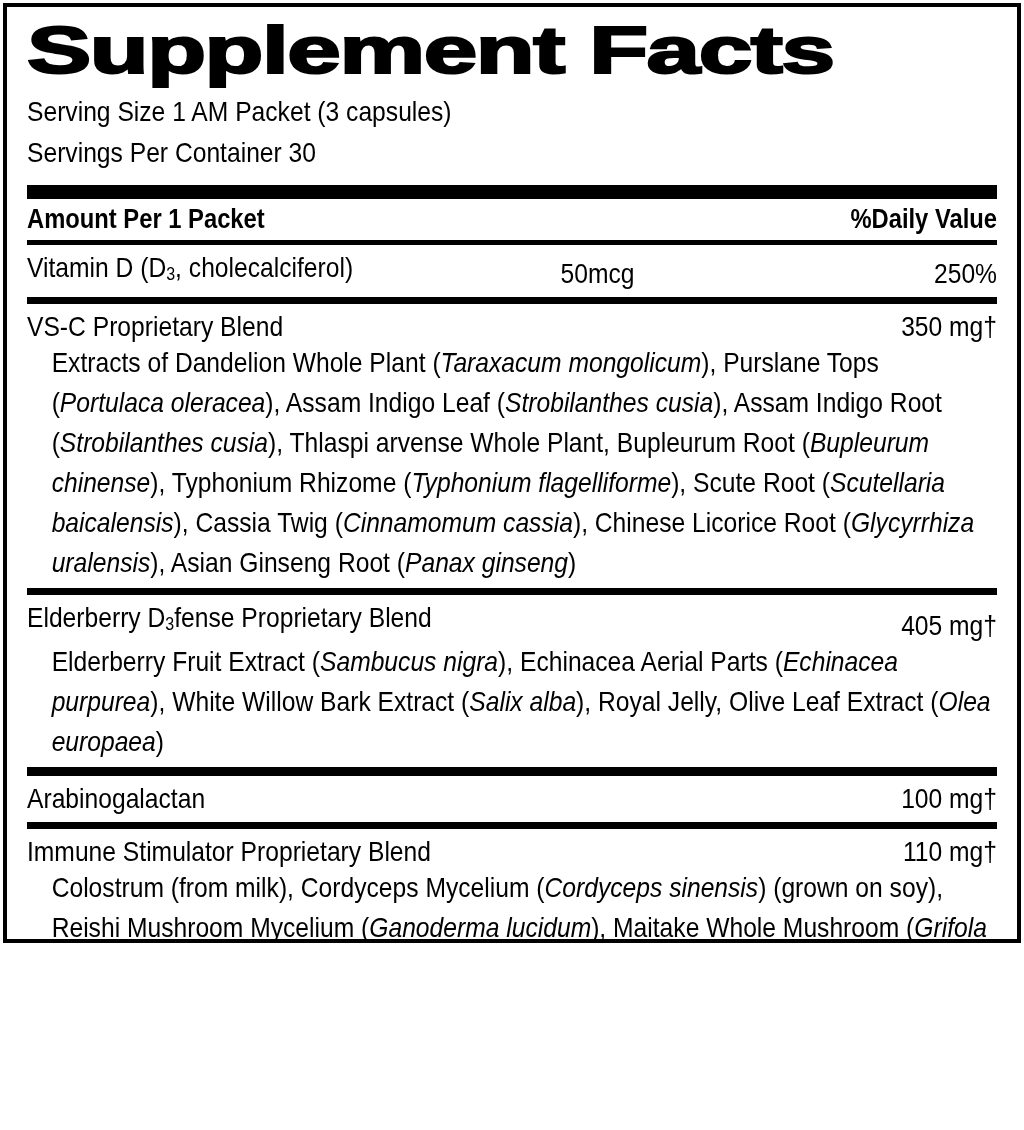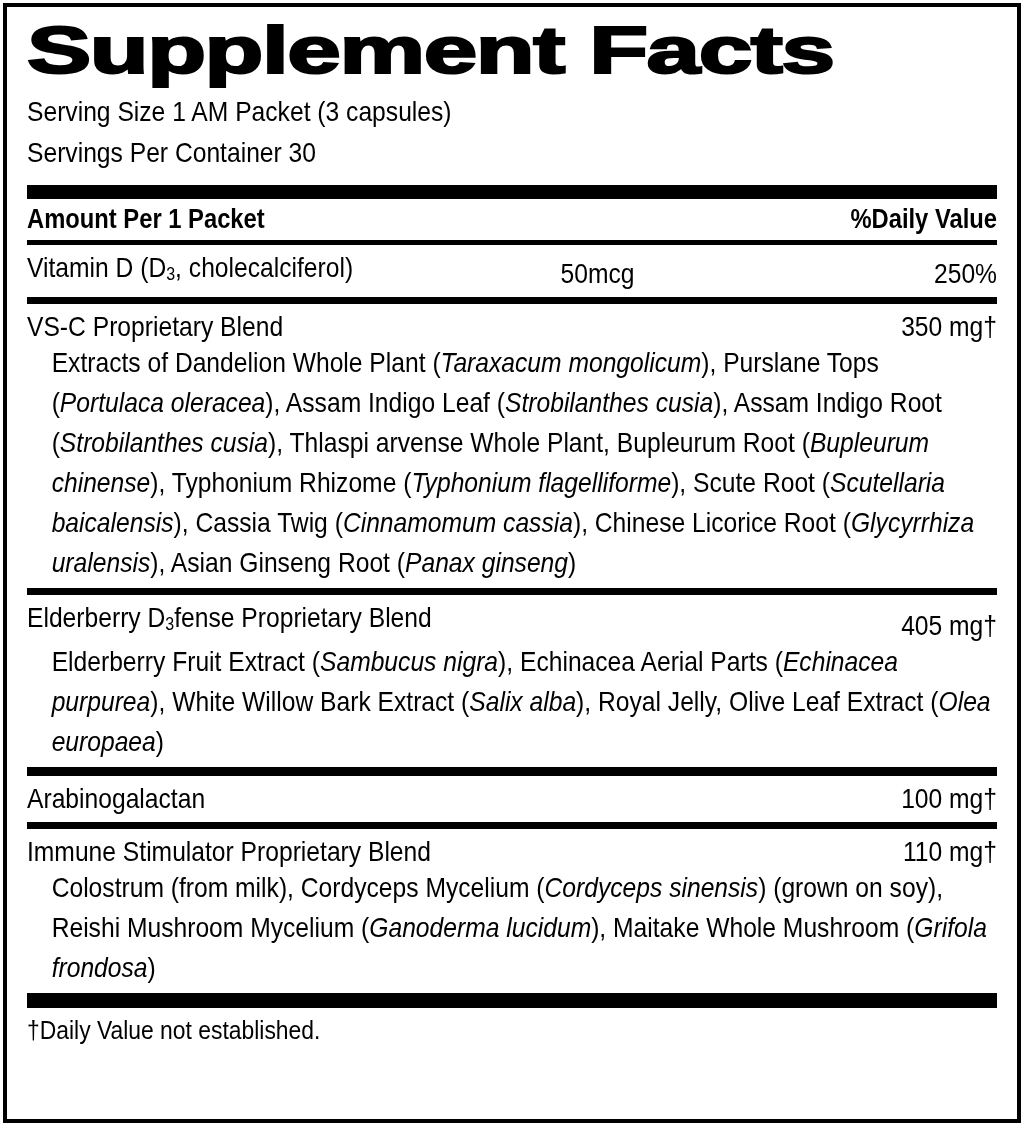--- a/index.html
+++ b/index.html
@@ -6,21 +6,21 @@
   html,body { background:#ffffff; }
   body {
     width:1024px; height:1130px; overflow:hidden;
     font-family:"Liberation Sans","DejaVu Sans",sans-serif;
     color:#000;
   }
   .label {
     margin:3px; border:4px solid #000;
     padding:0 20px 4px 20px;
     background:#fff;
-    height:1120px; overflow:hidden;
+    height:940px; overflow:hidden;
   }
   
   .cx { transform:scaleX(0.88); transform-origin:0 0; width:113.64%; }
 
   .title-wrap { padding:8px 0 6px 0; }
   .sf-title {
     display:inline-block; white-space:nowrap;
     font-size:66px; line-height:70px; font-weight:bold;
     letter-spacing:-1px;
     -webkit-text-stroke:2.2px #000;

